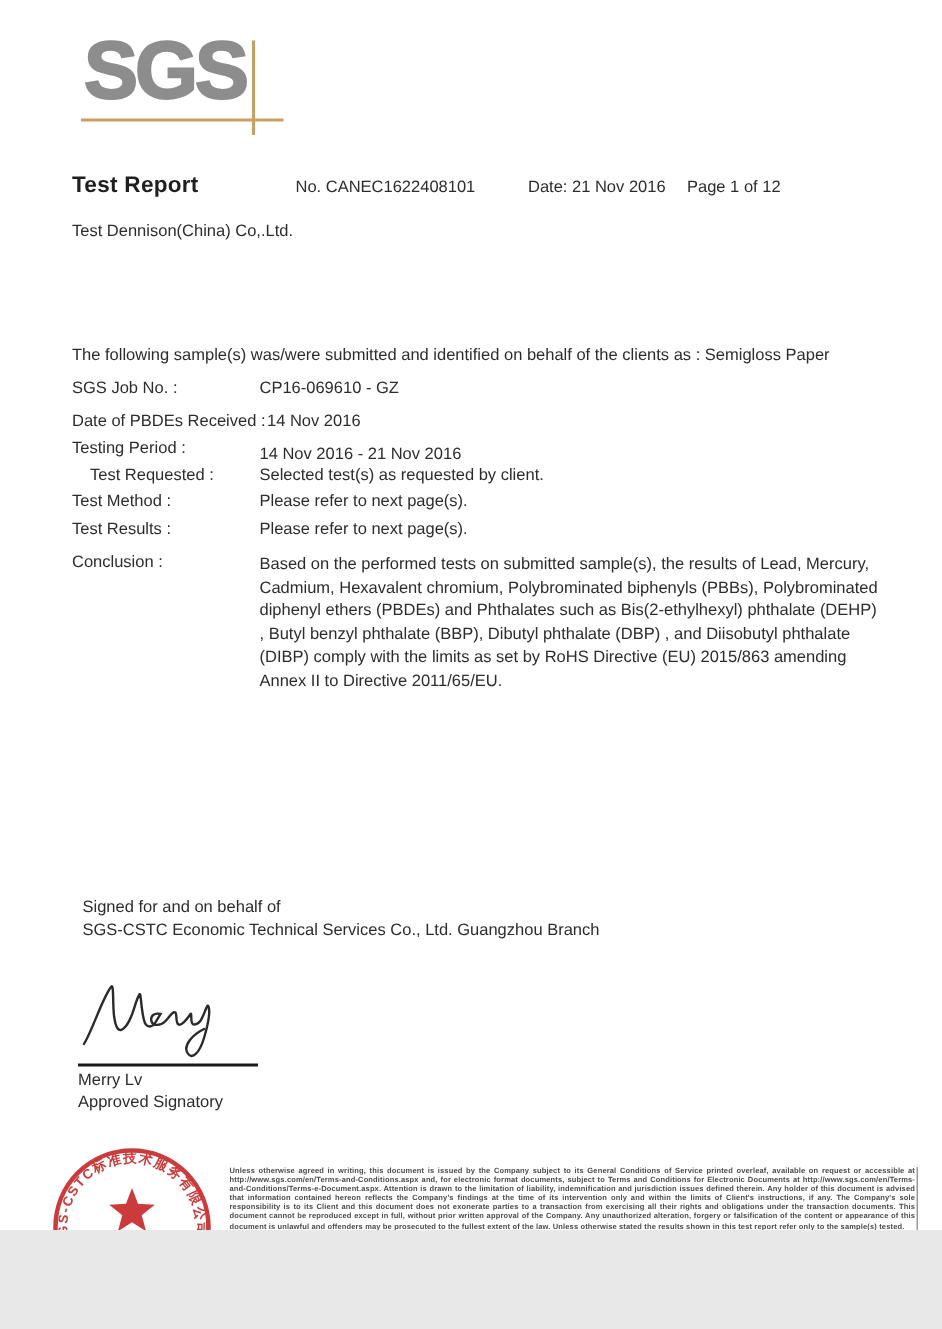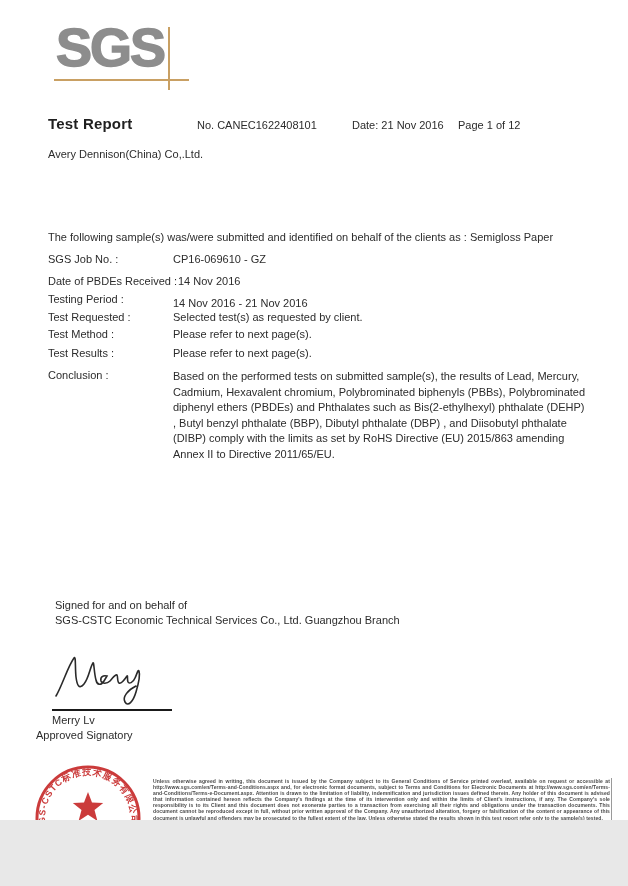--- a/index.html
+++ b/index.html
@@ -39,55 +39,55 @@
 
   <div class="abs logo-text" style="left:56px; top:20px;">SGS</div>
   <div class="abs tan" style="left:54px; top:79px; width:135px; height:2px;"></div>
   <div class="abs tan" style="left:168px; top:27px; width:2px; height:63px;"></div>
 
   <div class="abs doc-title" style="left:48px; top:115px;">Test Report</div>
   <div class="abs hdr" style="left:197px; top:119px;">No. CANEC1622408101</div>
   <div class="abs hdr" style="left:352px; top:119px;">Date: 21 Nov 2016</div>
   <div class="abs hdr" style="left:458px; top:119px;">Page 1 of 12</div>
 
-  <div class="abs body-txt" style="left:48px; top:147px;">Avery Dennison(China) Co,.Ltd.</div>
+  <div class="abs body-txt" style="left:48px; top:147px;">Test Dennison(China) Co,.Ltd.</div>
 
   <div class="abs body-txt" style="left:48px; top:230px;">The following sample(s) was/were submitted and identified on behalf of the clients as : Semigloss Paper</div>
 
   <div class="abs field-label" style="left:48px; top:253px;">SGS Job No. :</div>
   <div class="abs field-value" style="left:173px; top:253px;">CP16-069610 - GZ</div>
 
   <div class="abs field-label" style="left:48px; top:275px;">Date of PBDEs Received :</div>
   <div class="abs field-value" style="left:178px; top:275px;">14 Nov 2016</div>
 
   <div class="abs field-label" style="left:48px; top:293px;">Testing Period :</div>
   <div class="abs field-value" style="left:173px; top:297px;">14 Nov 2016 - 21 Nov 2016</div>
 
-  <div class="abs field-label" style="left:48px; top:311px;">Test Requested :</div>
+  <div class="abs field-label" style="left:60px; top:311px;">Test Requested :</div>
   <div class="abs field-value" style="left:173px; top:311px;">Selected test(s) as requested by client.</div>
 
   <div class="abs field-label" style="left:48px; top:328px;">Test Method :</div>
   <div class="abs field-value" style="left:173px; top:328px;">Please refer to next page(s).</div>
 
   <div class="abs field-label" style="left:48px; top:347px;">Test Results :</div>
   <div class="abs field-value" style="left:173px; top:347px;">Please refer to next page(s).</div>
 
   <div class="abs field-label" style="left:48px; top:369px;">Conclusion :</div>
   <div class="abs para" style="left:173px; top:369px; width:414px;">Based on the performed tests on submitted sample(s), the results of Lead, Mercury, Cadmium, Hexavalent chromium, Polybrominated biphenyls (PBBs), Polybrominated diphenyl ethers (PBDEs) and Phthalates such as Bis(2-ethylhexyl) phthalate (DEHP) , Butyl benzyl phthalate (BBP), Dibutyl phthalate (DBP) , and Diisobutyl phthalate (DIBP) comply with the limits as set by RoHS Directive (EU) 2015/863 amending Annex II to Directive 2011/65/EU.</div>
 
   <div class="abs body-txt pre" style="left:55px; top:598px;">Signed for and on behalf of
 SGS-CSTC Economic Technical Services Co., Ltd. Guangzhou Branch</div>
 
   <svg class="abs" style="left:48px; top:650px;" width="135" height="58" viewBox="0 0 135 58">
     <path d="M8 46 C14 36 20 16 26 8 C28 5 27 18 28 27 C29 35 31 40 36 34 C41 28 42 17 45 13 C46 11 46 23 48 30 C49 35 53 36 56 31 L59 26 C55 25 52 27 53 31 C54 34 59 34 62 31 C65 28 67 24 69 25 C70 26 69 32 71 33 C73 34 77 29 79 26 C80 25 79 30 80 32 C81 34 85 33 87 28 C89 24 90 19 91 21 C92 24 91 32 88 42 C85 52 80 57 77 52 C74 47 80 40 88 36" fill="none" stroke="#2a2a2a" stroke-width="1.6" stroke-linecap="round"></path>
   </svg>
 
   <div class="abs sig-line" style="left:52px; top:709px; width:120px; height:1.5px;"></div>
   <div class="abs body-txt" style="left:52px; top:713px;">Merry Lv</div>
-  <div class="abs body-txt" style="left:36px; top:728px;">Approved Signatory</div>
+  <div class="abs body-txt" style="left:52px; top:728px;">Approved Signatory</div>
 
   <div class="abs legal" style="left:153px; top:778px; width:457px; height:55px; overflow:hidden;">Unless otherwise agreed in writing, this document is issued by the Company subject to its General Conditions of Service printed overleaf, available on request or accessible at http://www.sgs.com/en/Terms-and-Conditions.aspx and, for electronic format documents, subject to Terms and Conditions for Electronic Documents at http://www.sgs.com/en/Terms-and-Conditions/Terms-e-Document.aspx. Attention is drawn to the limitation of liability, indemnification and jurisdiction issues defined therein. Any holder of this document is advised that information contained hereon reflects the Company's findings at the time of its intervention only and within the limits of Client's instructions, if any. The Company's sole responsibility is to its Client and this document does not exonerate parties to a transaction from exercising all their rights and obligations under the transaction documents. This document cannot be reproduced except in full, without prior written approval of the Company. Any unauthorized alteration, forgery or falsification of the content or appearance of this document is unlawful and offenders may be prosecuted to the fullest extent of the law. Unless otherwise stated the results shown in this test report refer only to the sample(s) tested.</div>
   <div class="abs attention" style="left:153px; top:833px; width:457px;">Attention: To check the authenticity of testing /inspection report &amp; certificate, please contact us at telephone: (86-755) 8307 1443, or email: CN.Doccheck@sgs.com</div>
 
   <div class="abs" style="left:611px; top:778px; width:1px; height:90px; background:#9a9a9a;"></div>
   <div class="abs tan" style="left:150px; top:846px; width:1.5px; height:22px;"></div>
   <div class="abs tan" style="left:148px; top:868px; width:464px; height:1.5px;"></div>
 
   <div class="abs addr" style="left:155px; top:847px; width:455px; overflow:hidden;">198 Kezhu Road,Scientech Park Guangzhou Economic &amp; Technology Development District,Guangzhou,China  510663    t (86-20) 82155555   f (86-20) 82075113    www.sgsgroup.com.cn</div>
   <div class="abs addr" style="left:155px; top:856px; width:455px; overflow:hidden;">中国·广州·经济技术开发区科学城科珠路198号        邮编: 510663    t (86-20) 82155555   f (86-20) 82075113    e sgs.china@sgs.com</div>

